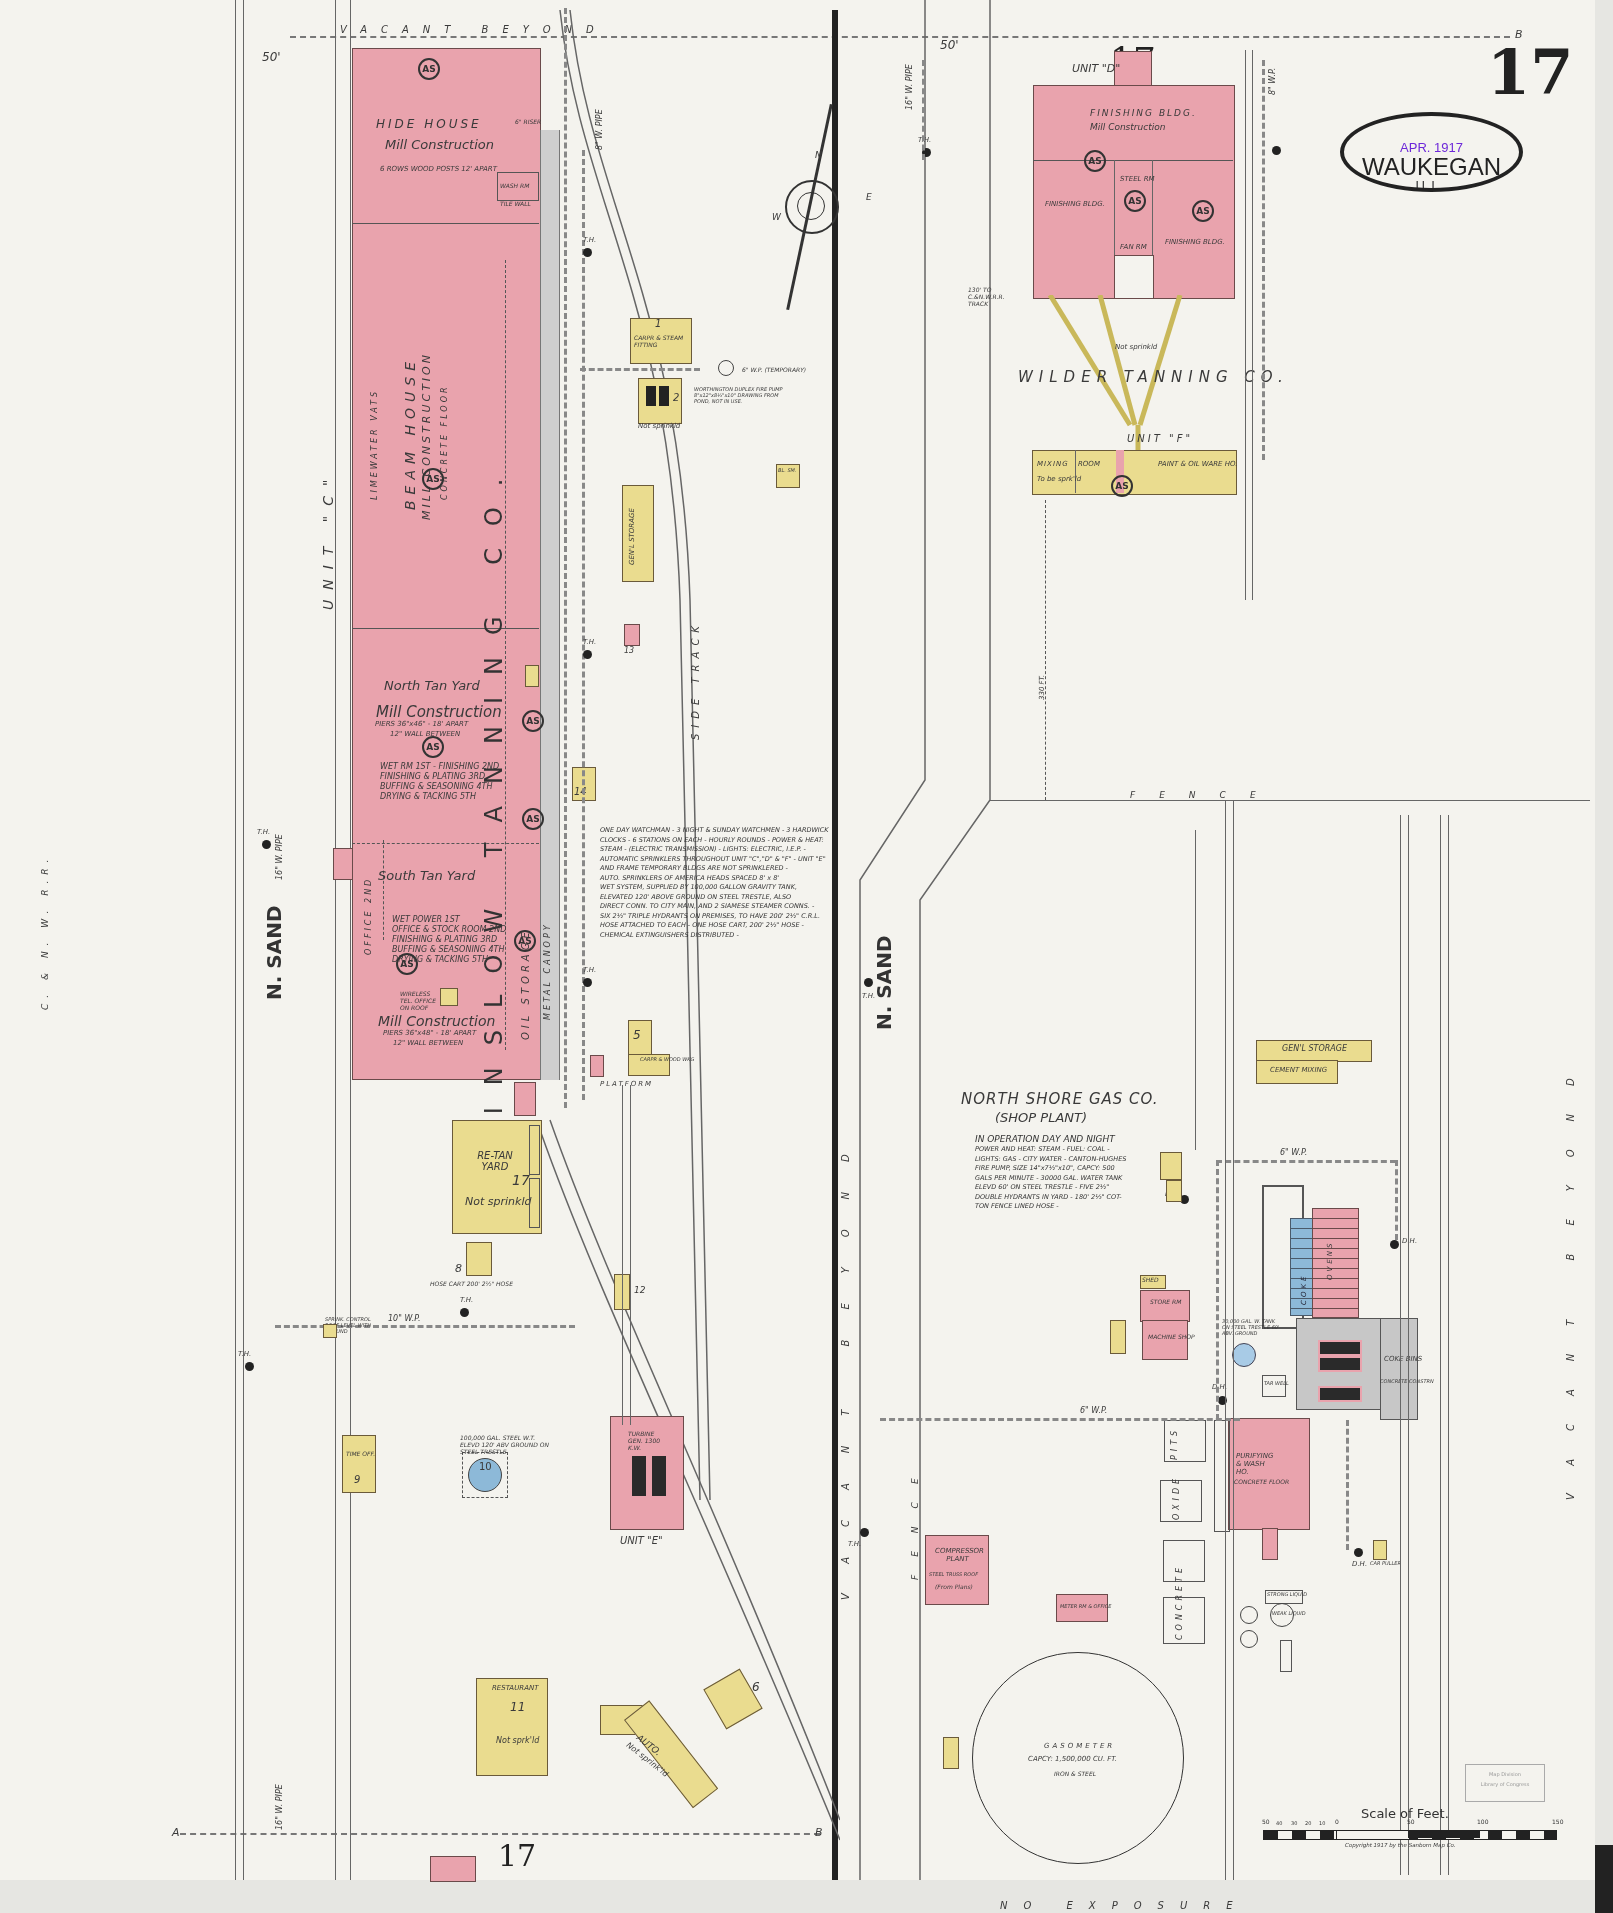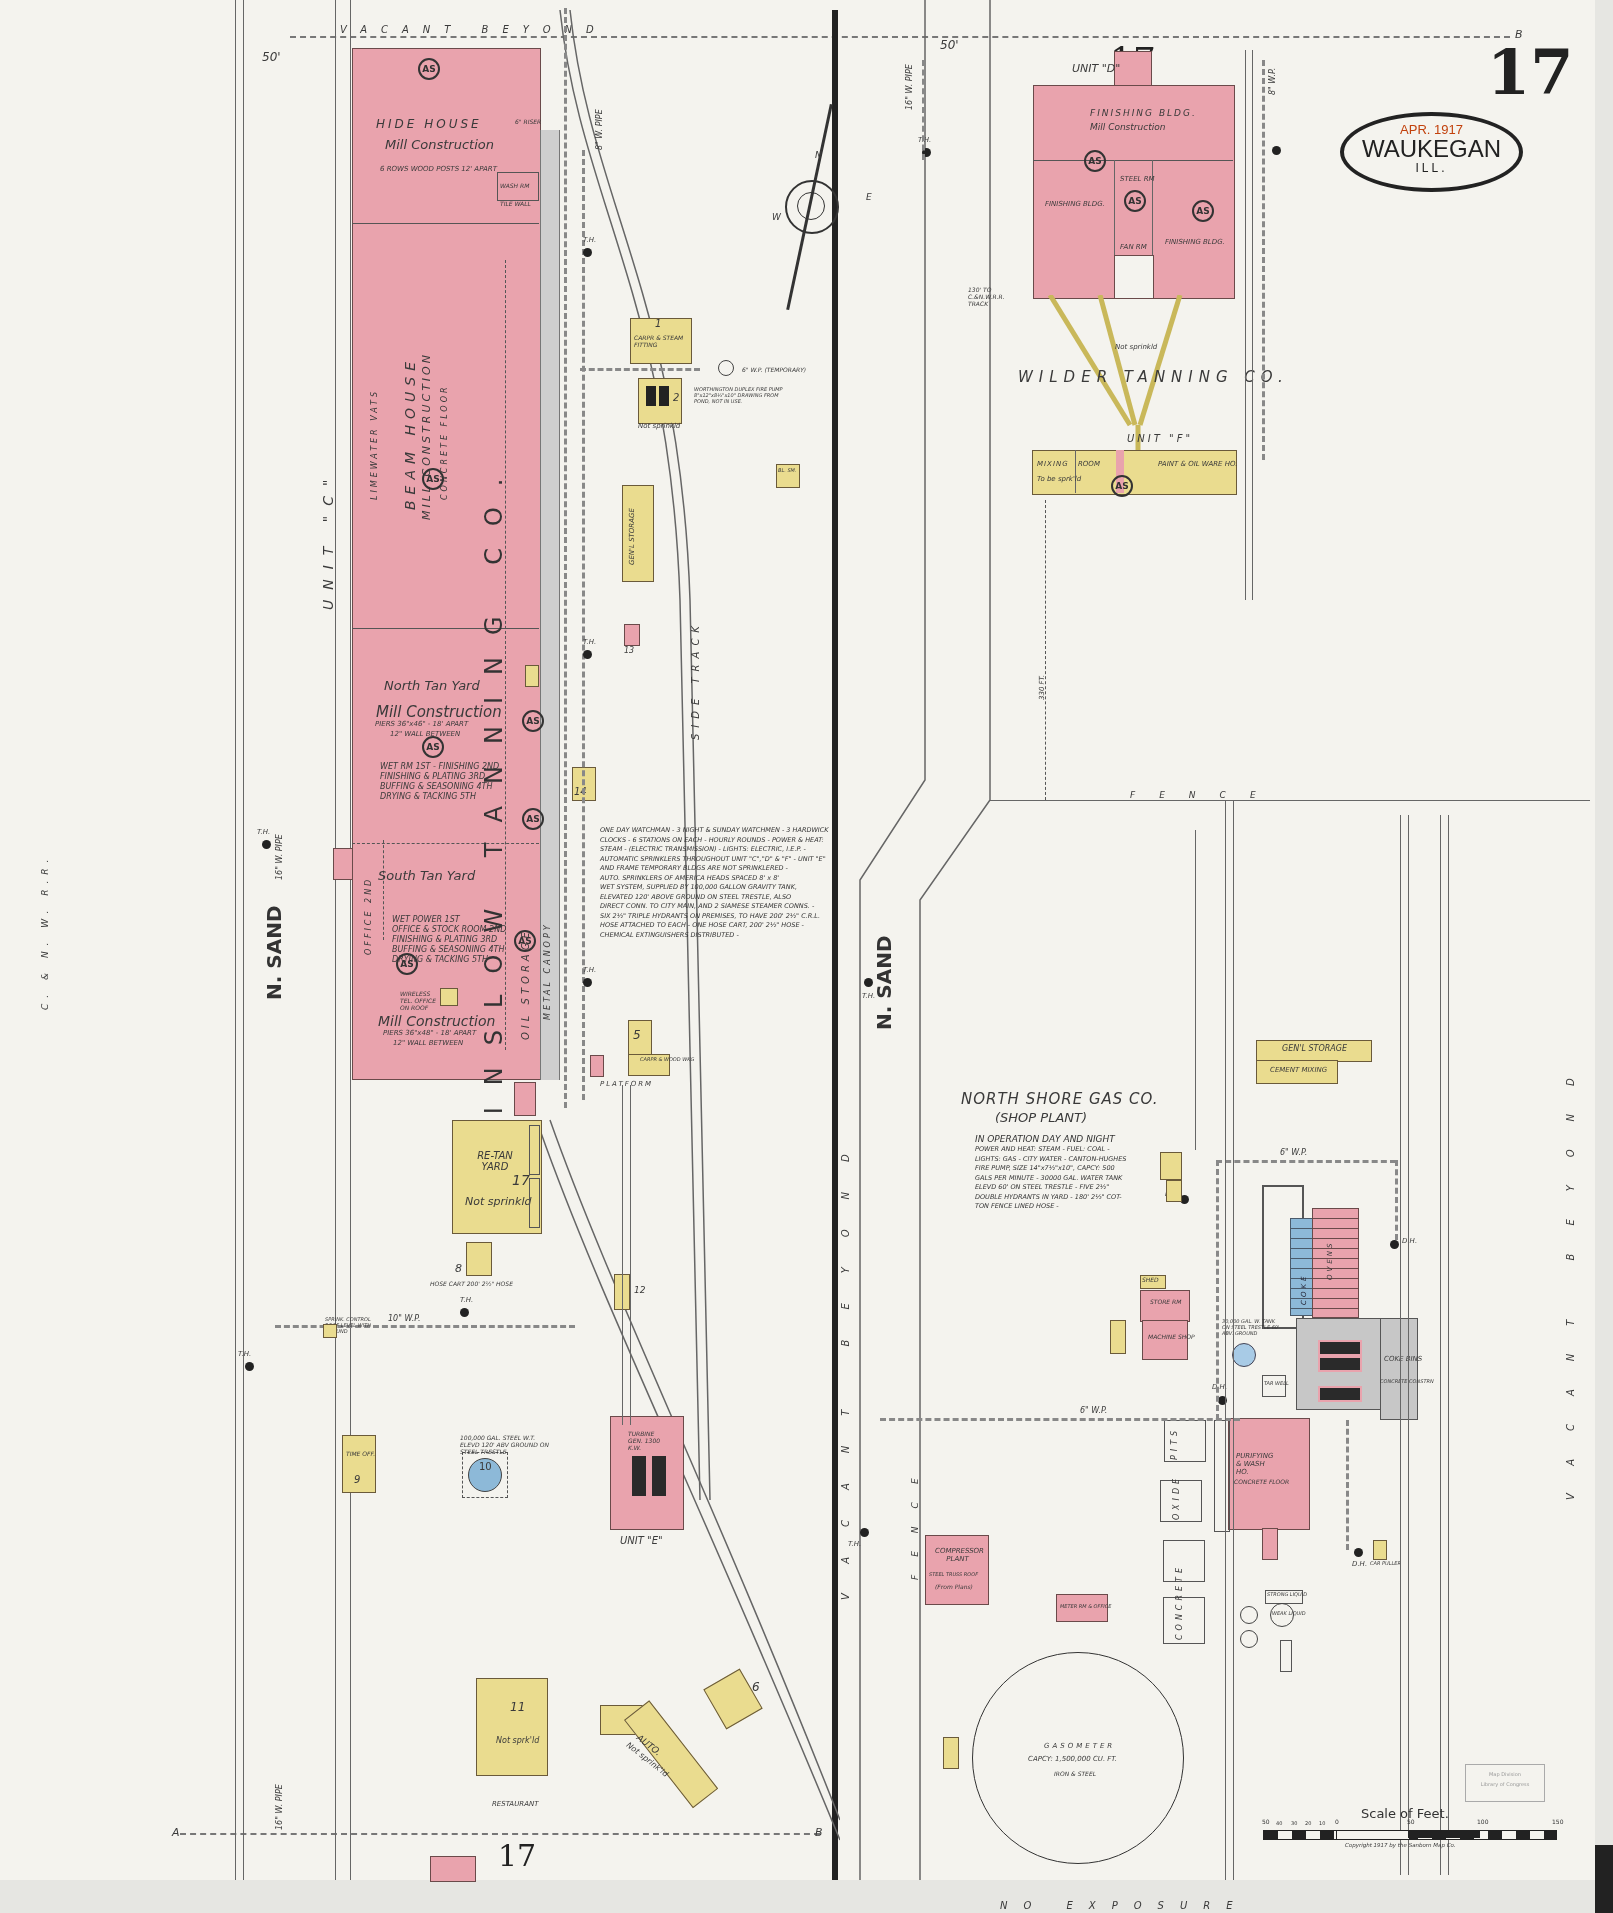--- a/index.html
+++ b/index.html
@@ -62,21 +62,21 @@
   <div class="lbl rot90" style="left:872px;top:1030px;font-size:20px;font-style:normal;font-weight:bold;color:#333;">N. SAND</div>
   <div class="lbl" style="left:940px;top:38px;font-size:12px;">50'</div>
 
   <div class="dash-h" style="left:990px;top:800px;width:600px;border-top:1px solid #666;"></div>
   <div class="lbl" style="left:1130px;top:790px;font-size:9px;letter-spacing:24px;">FENCE</div>
   <div class="lbl rot90" style="left:910px;top:1580px;font-size:9px;letter-spacing:18px;">FENCE</div>
   <div class="lbl rot90" style="left:1565px;top:1500px;font-size:10px;letter-spacing:28px;">VACANT BEYOND</div>
 
   <div class="abs" style="left:1487px;top:42px;font-family:'DejaVu Serif',serif;font-size:62px;font-weight:bold;color:#222;line-height:1;">17</div>
   <div class="abs" style="left:1340px;top:112px;width:175px;height:72px;border:4px solid #222;border-radius:50%;text-align:center;">
-    <div style="font-size:13px;color:#c2410c;margin-top:6px;font-family:'Liberation Sans',sans-serif;text-align:center;">APR. 1917</div>
+    <div style="font-size:13px;color:#6d28d9;margin-top:24px;font-family:'Liberation Sans',sans-serif;text-align:center;">APR. 1917</div>
     <div style="font-size:24px;color:#222;line-height:24px;font-family:'Liberation Sans',sans-serif;">WAUKEGAN</div>
     <div style="font-size:12px;color:#222;letter-spacing:3px;font-family:'Liberation Sans',sans-serif;">ILL.</div>
   </div>
   <div class="abs" style="left:498px;top:1838px;font-family:'DejaVu Serif',serif;font-size:30px;color:#222;">17</div>
   <div class="abs pink" style="left:430px;top:1856px;width:44px;height:24px;"></div>
   <div class="abs" style="left:1110px;top:40px;font-family:'DejaVu Serif',serif;font-size:36px;color:#222;">17</div>
 
   <div class="abs" style="left:785px;top:180px;width:50px;height:50px;border:2px solid #333;border-radius:50%;">
     <div class="abs" style="left:21px;top:-80px;width:3px;height:210px;background:#333;transform:rotate(12deg);"></div>
     <div class="abs" style="left:10px;top:10px;width:26px;height:26px;border:1px solid #333;border-radius:50%;"></div>
@@ -164,21 +164,21 @@
   <div class="lbl" style="left:346px;top:1450px;font-size:6px;">TIME OFF.</div>
   <div class="lbl" style="left:354px;top:1474px;font-size:10px;">9</div>
 
   <div class="abs" style="left:462px;top:1452px;width:44px;height:44px;border:1px dashed #555;"></div>
   <div class="abs" style="left:468px;top:1458px;width:32px;height:32px;border-radius:50%;background:#8db9d8;border:1.5px solid #444;"></div>
   <div class="lbl" style="left:479px;top:1461px;font-size:10px;font-style:normal;">10</div>
   <div class="lbl" style="left:460px;top:1434px;font-size:6px;width:90px;white-space:normal;">100,000 GAL. STEEL W.T. ELEVD 120' ABV GROUND ON STEEL TRESTLE</div>
 
   <div class="abs yel" style="left:476px;top:1678px;width:70px;height:96px;"></div>
   <div class="lbl" style="left:510px;top:1700px;font-size:12px;">11</div>
-  <div class="lbl" style="left:492px;top:1800px;font-size:7px;">RESTAURANT</div>
+  <div class="lbl" style="left:492px;top:1684px;font-size:7px;">RESTAURANT</div>
   <div class="lbl" style="left:496px;top:1736px;font-size:8px;">Not sprk'ld</div>
 
   <div class="abs yel" style="left:600px;top:1705px;width:42px;height:28px;"></div>
   <div class="abs yel" style="left:624px;top:1720px;width:30px;height:110px;transform:rotate(-38deg);transform-origin:top left;"></div>
   <div class="lbl" style="left:635px;top:1740px;font-size:9px;transform:rotate(38deg);">AUTO.</div>
   <div class="lbl" style="left:622px;top:1755px;font-size:8px;transform:rotate(38deg);">Not sprink'ld</div>
 
   <div class="abs yel" style="left:712px;top:1676px;width:40px;height:44px;transform:rotate(-30deg);"></div>
   <div class="lbl" style="left:752px;top:1680px;font-size:12px;">6</div>
 

